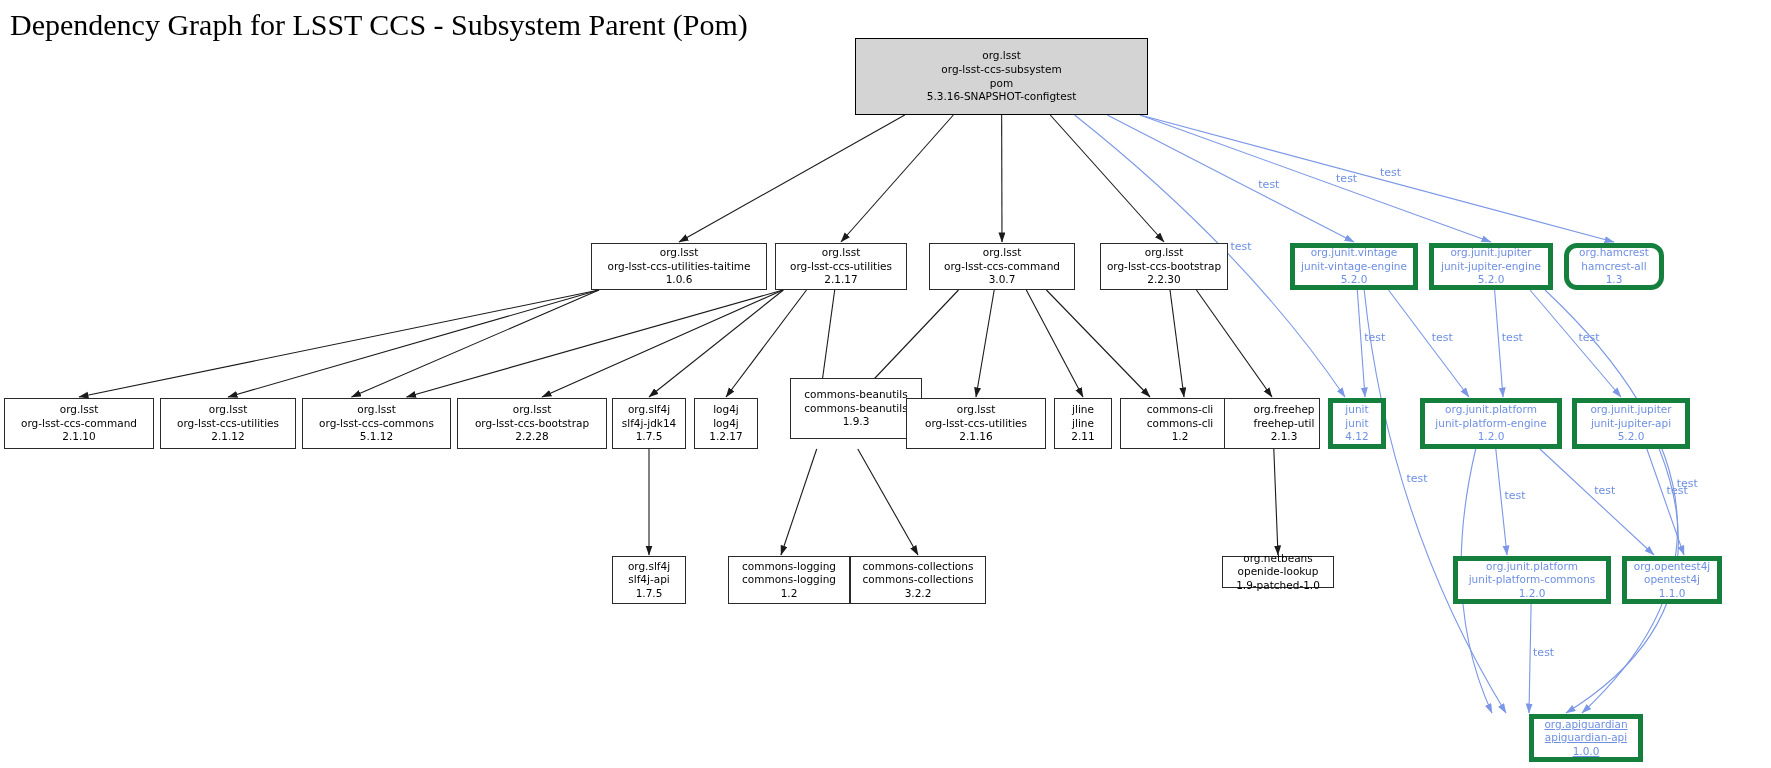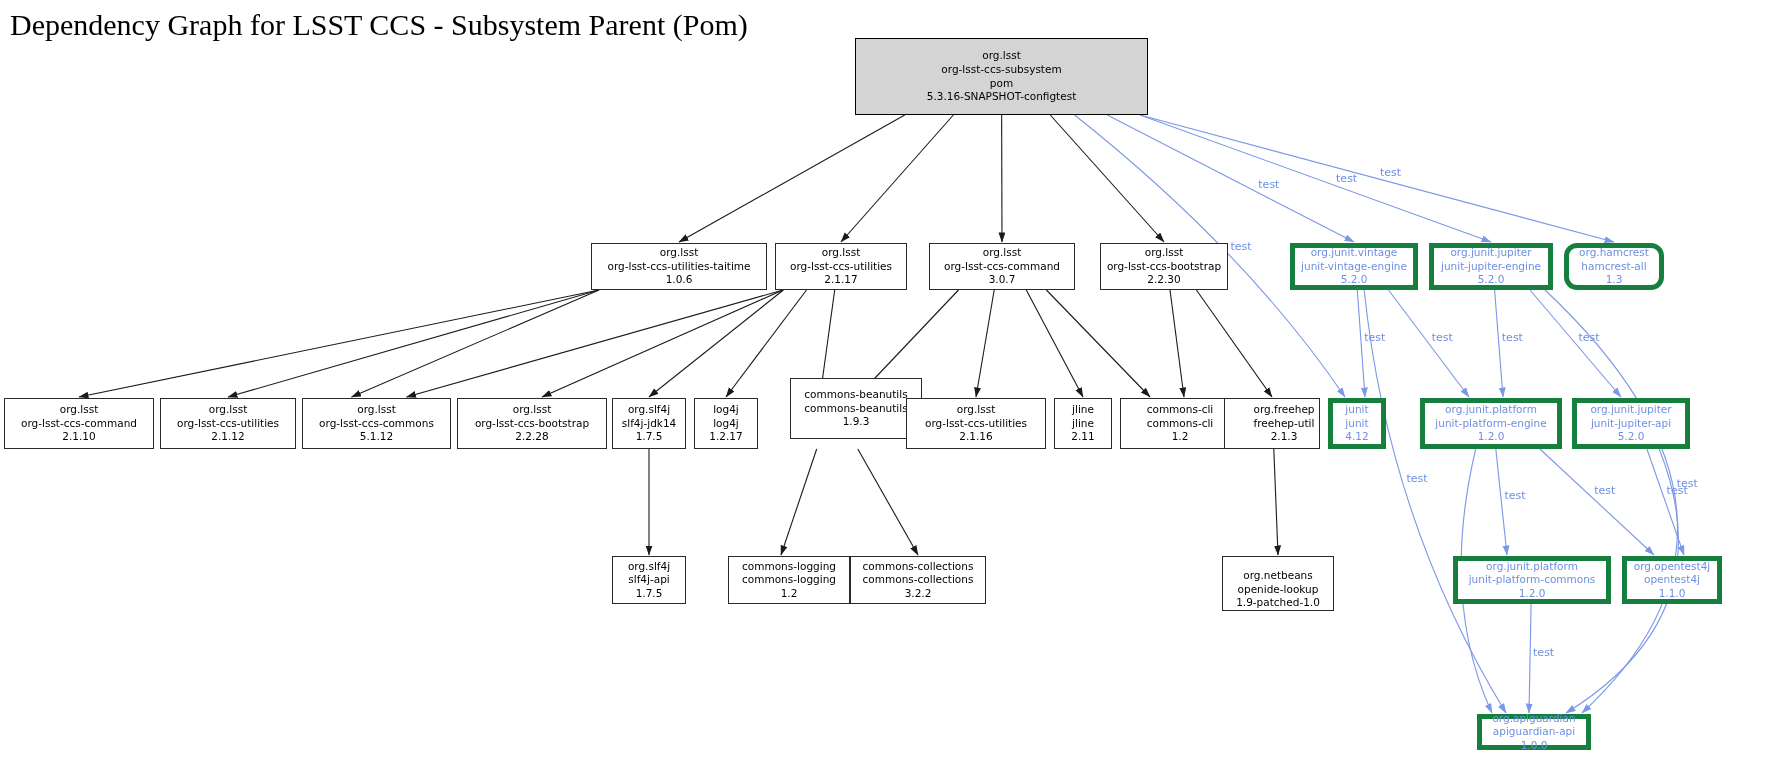--- a/index.html
+++ b/index.html
@@ -205,33 +205,33 @@
     <div class="node black" style="left: 720px; top: 556px; width: 122px; height: 48px; margin-left: 8px;">
       <div>commons-logging</div>
       <div>commons-logging</div>
       <div>1.2</div>
     </div>
     <div class="node black" style="left: 850px; top: 556px; width: 136px; height: 48px;">
       <div>commons-collections</div>
       <div>commons-collections</div>
       <div>3.2.2</div>
     </div>
-    <div class="node black" style="left: 1222px; top: 556px; width: 112px; height: 55px; justify-content: flex-end;">
+    <div class="node black" style="left: 1222px; top: 556px; width: 112px; height: 32px;">
       <div>org.netbeans</div>
       <div>openide-lookup</div>
       <div>1.9-patched-1.0</div>
     </div>
     <div class="node blue" style="left: 1453px; top: 556px; width: 158px; height: 48px; color: rgb(110, 143, 226);">
       <div>org.junit.platform</div>
       <div>junit-platform-commons</div>
       <div>1.2.0</div>
     </div>
     <div class="node blue" style="left: 1622px; top: 556px; width: 100px; height: 48px; color: rgb(110, 143, 226); align-items: center;">
       <div>org.opentest4j</div>
       <div>opentest4j</div>
       <div>1.1.0</div>
     </div>
-    <div class="node blue" style="left: 1477px; top: 714px; width: 114px; height: 36px; color: rgb(110, 143, 226);">
+    <div class="node blue" style="left: 1529px; top: 714px; width: 114px; height: 48px; color: rgb(110, 143, 226); text-decoration: underline;">
       <div>org.apiguardian</div>
       <div>apiguardian-api</div>
       <div>1.0.0</div>
     </div>
   </div>
 
 </body></html>

